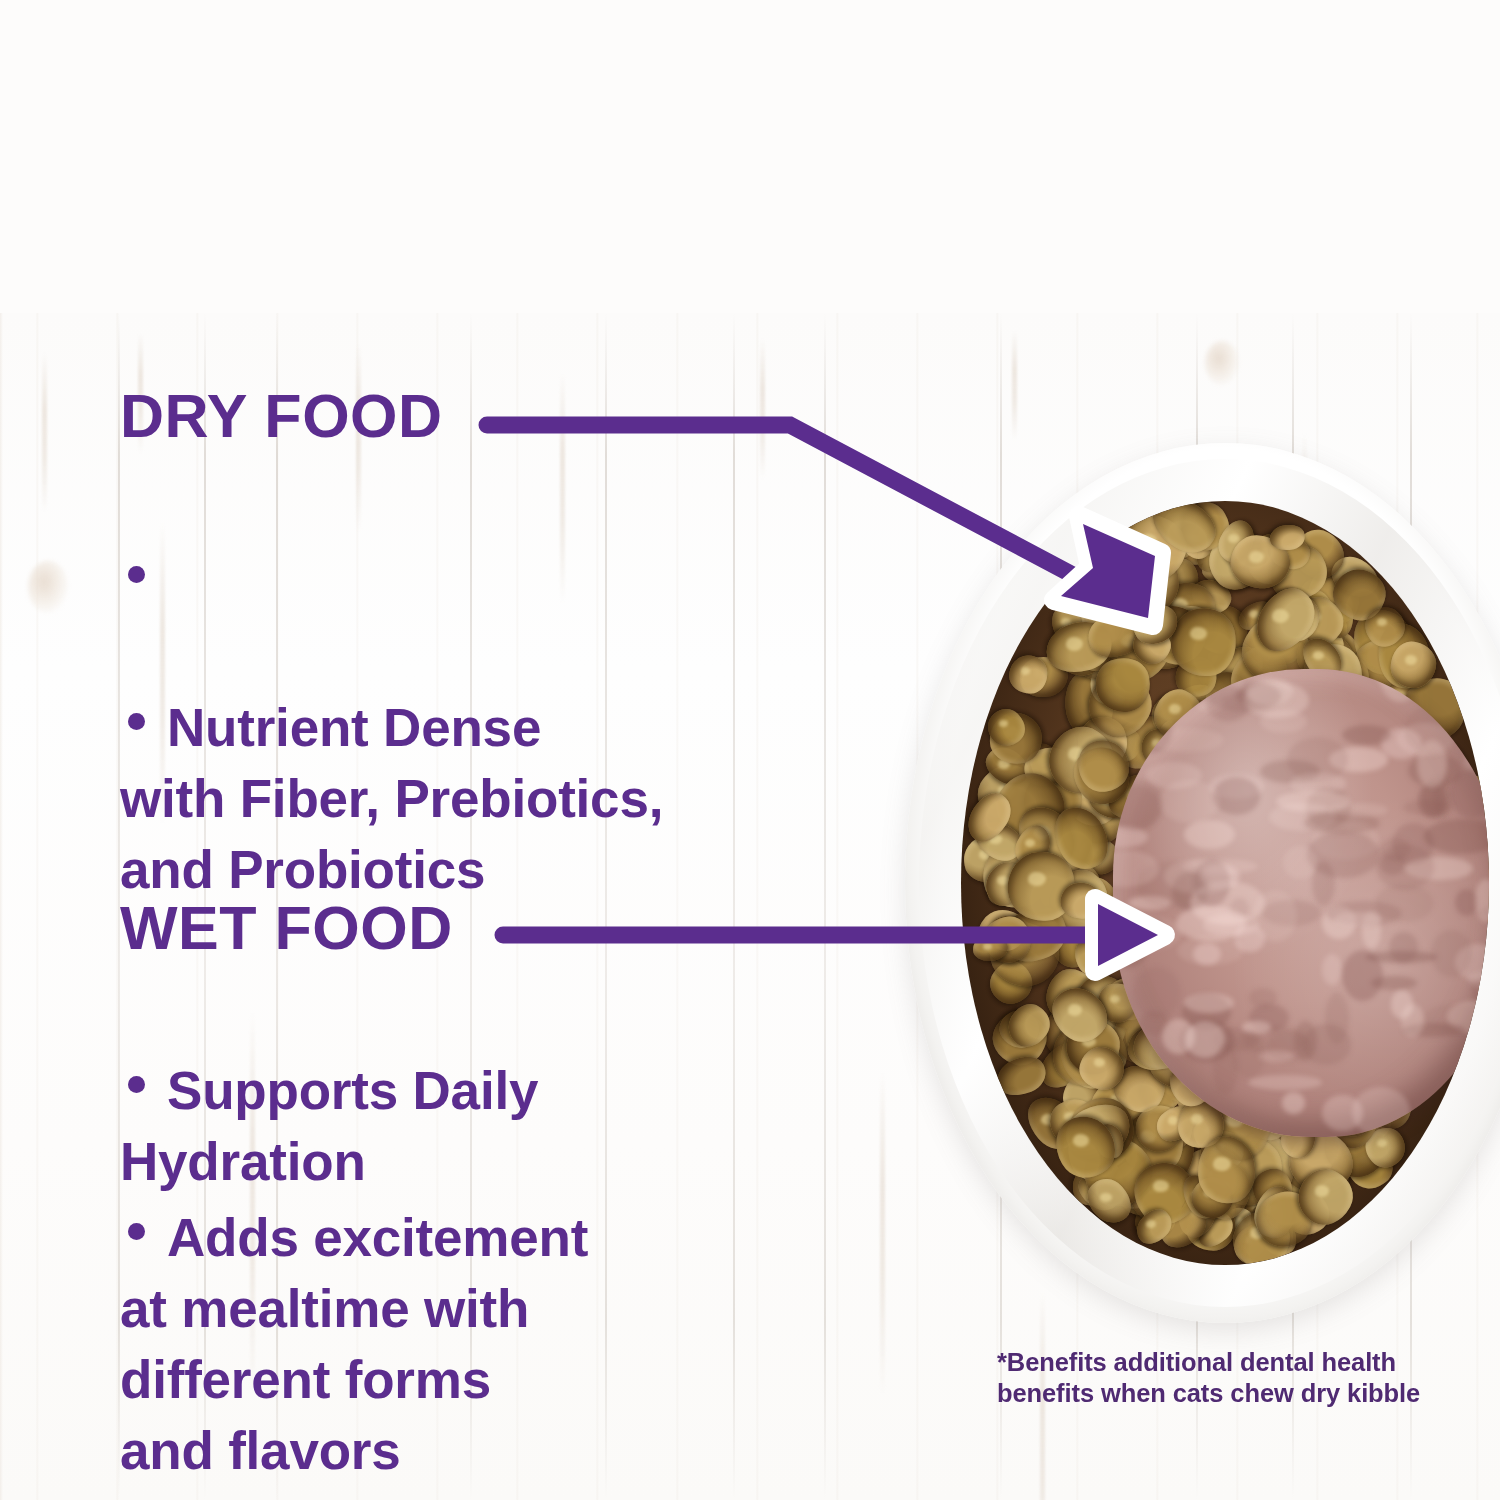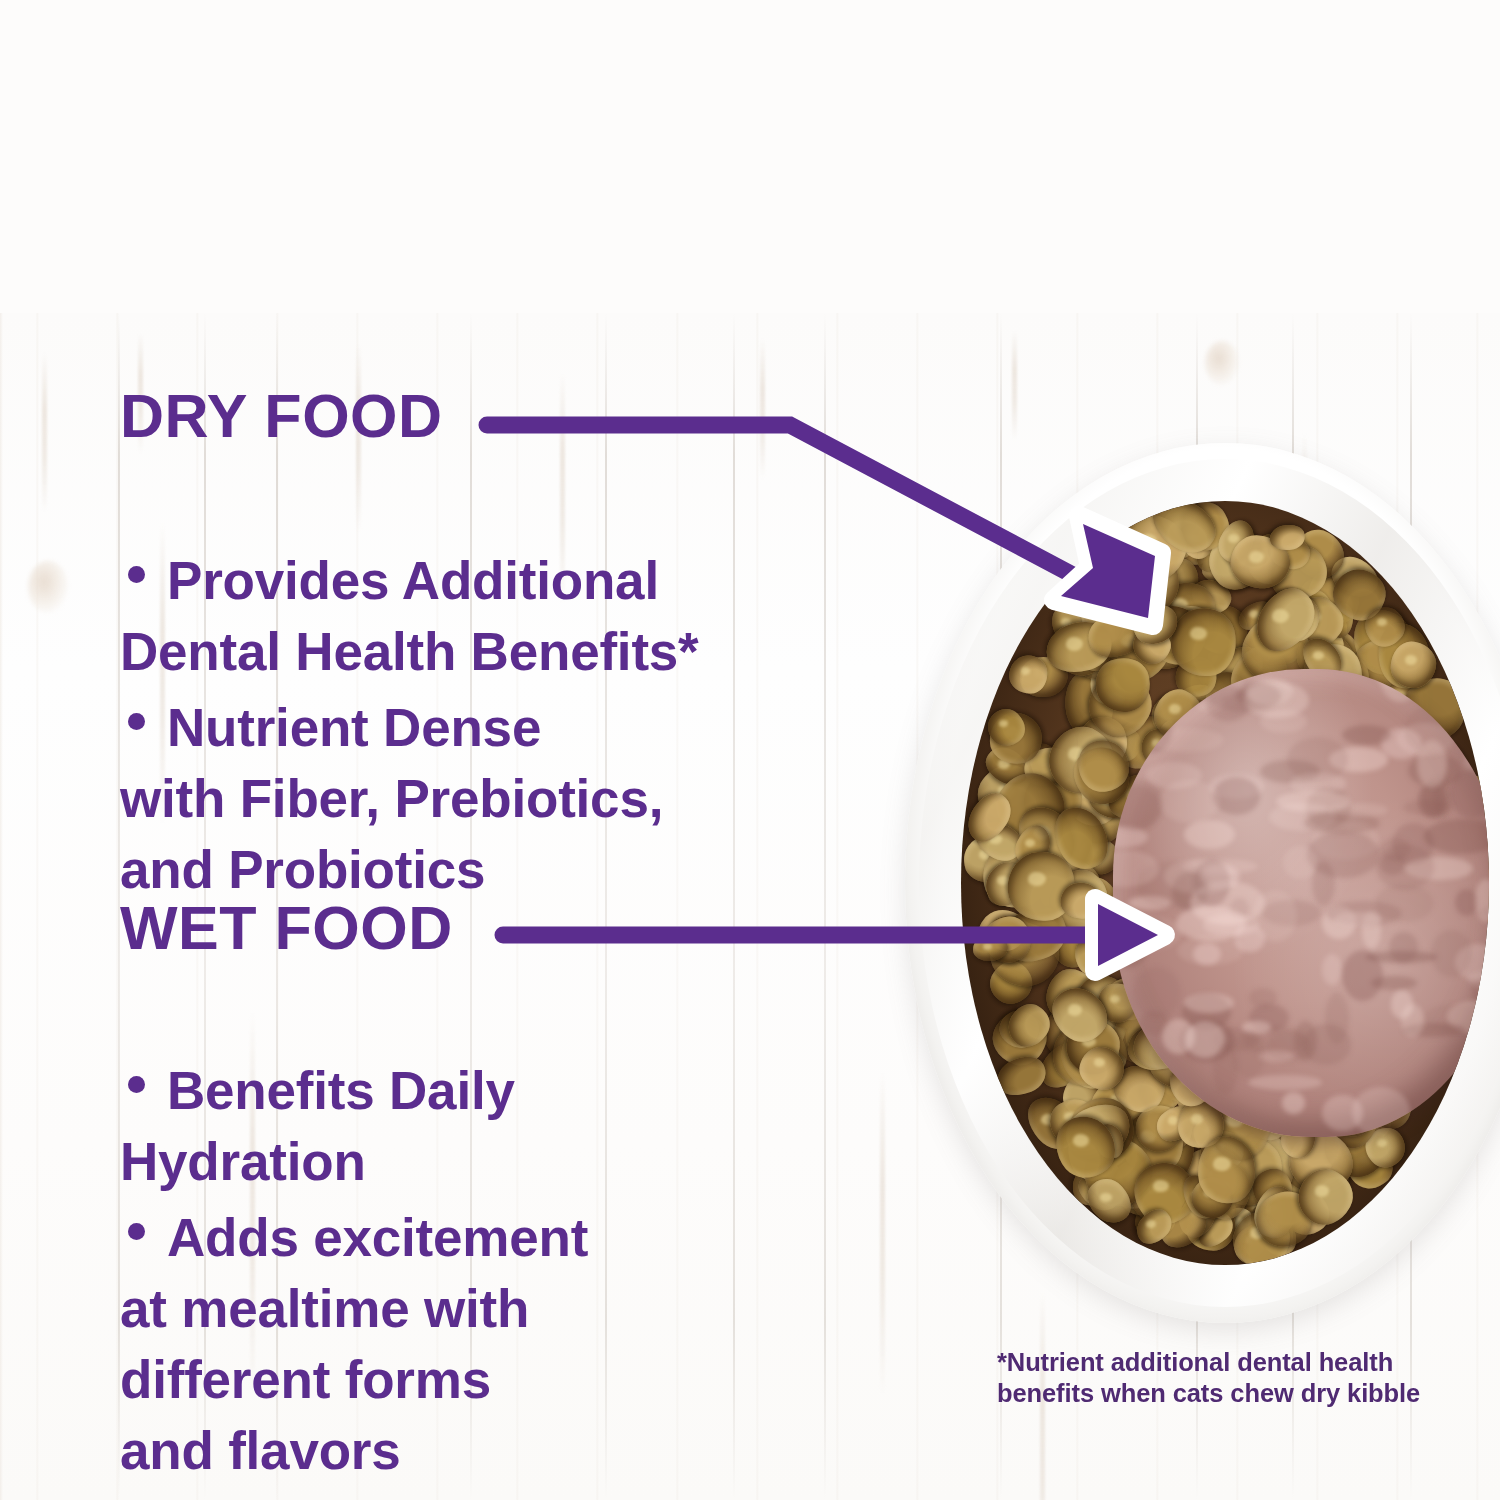--- a/index.html
+++ b/index.html
@@ -1033,41 +1033,40 @@
       <path d="M 1165 935 L 1095 899 L 1095 971 Z" fill="#FFFFFF" stroke="#FFFFFF" stroke-width="20" stroke-linejoin="round"></path>
       <path d="M 1158 935 L 1098 904 L 1098 966 Z" fill="#5B2D8E"></path>
     </g>
   </svg>
 
   <div class="copy-col">
 
     <div class="section-head" id="dry-head">DRY FOOD</div>
 
     <div class="bullet-block" id="dry-b1">
-      <span class="bullet-dot"></span><span>Provides Additional
-Dental Health Benefits*</span>
+      <span class="bullet-dot"></span>
     </div>
 
     <div class="bullet-block" id="dry-b2">
       <span class="bullet-dot"></span><span>Nutrient Dense
 with Fiber, Prebiotics,
 and Probiotics</span>
     </div>
 
     <div class="section-head" id="wet-head">WET FOOD</div>
 
     <div class="bullet-block" id="wet-b1">
-      <span class="bullet-dot"></span><span>Benefits Daily
+      <span class="bullet-dot"></span><span>Supports Daily
 Hydration</span>
     </div>
 
     <div class="bullet-block" id="wet-b2">
       <span class="bullet-dot"></span><span>Adds excitement
 at mealtime with
 different forms
 and flavors</span>
     </div>
   </div>
 
-  <div class="footnote">*Nutrient additional dental health
+  <div class="footnote">*Benefits additional dental health
 benefits when cats chew dry kibble</div>
 
 </div>
 
 </body></html>

